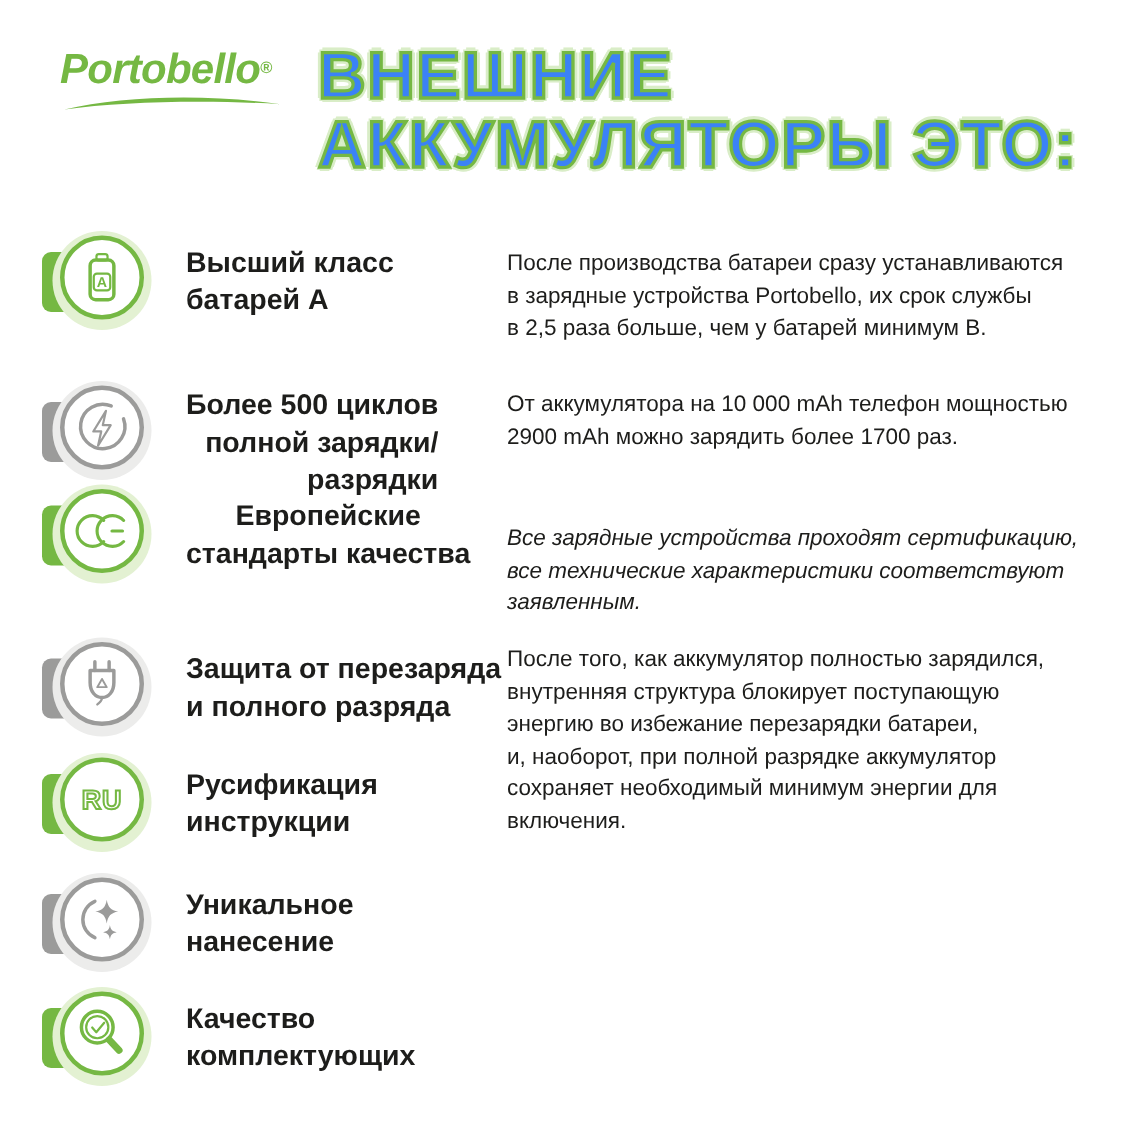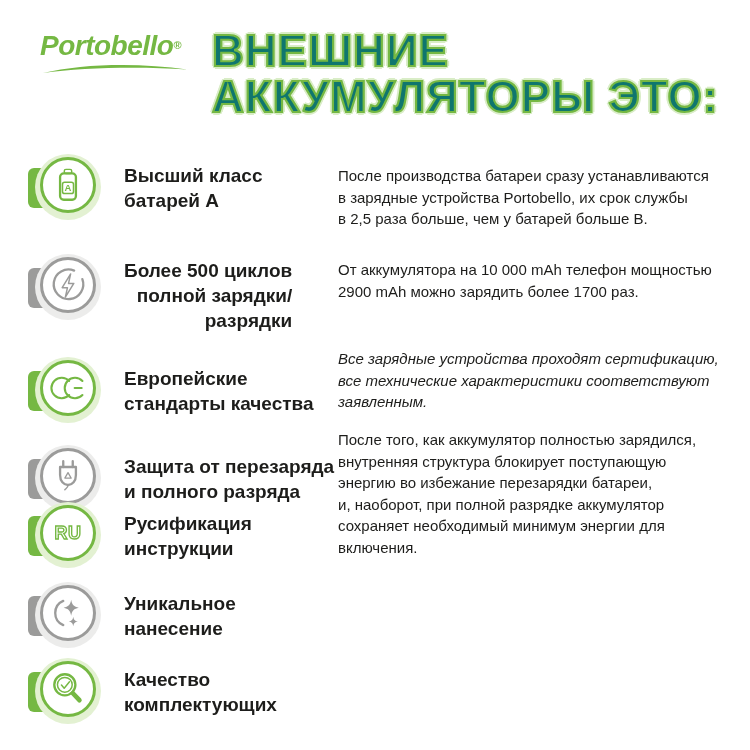--- a/index.html
+++ b/index.html
@@ -12,32 +12,32 @@
   .logo-text { font-family: "Liberation Sans", sans-serif; font-style: italic; font-weight: bold;
                font-size: 28px; letter-spacing: -0.5px; color: var(--green); }
   .logo sup { font-size: 11px; font-weight: bold; color: var(--green); vertical-align: super; }
   .swoosh { display: block; margin-top: 1px; width: 150px; height: 12px; }
 
   
   .title {
     position: absolute; left: 212px; top: 28px; width: 538px;
     font-size: 44px; line-height: 46px; font-weight: bold; letter-spacing: 1px;
     text-transform: uppercase; white-space: pre-line;
-    color: #0f766e;
+    color: #3b82f6;
     -webkit-text-stroke: 2.2px var(--green);
     text-shadow:
       3px 0 var(--title-glow), -3px 0 var(--title-glow),
       0 3px var(--title-glow), 0 -3px var(--title-glow),
       2px 2px var(--title-glow), -2px 2px var(--title-glow),
       2px -2px var(--title-glow), -2px -2px var(--title-glow);
   }
 
   
   .feature { position: absolute; left: 32px; display: flex; align-items: center; }
-  .f1 { top: 153px; } .f2 { top: 250px; } .f3 { top: 356px; } .f4 { top: 444px; }
+  .f1 { top: 153px; } .f2 { top: 250px; } .f3 { top: 322px; text-align: center; } .f4 { top: 424px; }
   .f5 { top: 501px; } .f6 { top: 581px; } .f7 { top: 657px; }
   .f2 .label { position: relative; top: 8px; text-align: right; }
 
   .badge { position: relative; width: 70px; height: 70px; flex: 0 0 70px; }
   .badge .tab  { position: absolute; left: -4px; top: 15px; width: 22px; height: 40px;
                  border-radius: 6px 0 0 6px; }
   .badge .halo { position: absolute; left: 3px; top: 1px; width: 66px; height: 66px;
                  border-radius: 50%; }
   .badge .ring { position: absolute; left: 8px; top: 4px; width: 56px; height: 56px;
                  border-radius: 50%; background: #fff; border: 3px solid;
@@ -189,21 +189,21 @@
           <path class="filled" d="M23,21.5 C23.5,24.5 24.4,25.4 27.3,26 C24.4,26.6 23.5,27.5 23,30.5 C22.5,27.5 21.6,26.6 18.7,26 C21.6,25.4 22.5,24.5 23,21.5 Z"></path>
         </svg>
       </span>
     </div>
     <div class="label">Уникальное
 нанесение</div>
   </section>
 
   <p class="para p1"><span>После производства батареи сразу устанавливаются
 в зарядные устройства Portobello, их срок службы
-</span><b>в 2,5 раза больше</b><span>, чем у батарей больше B.</span></p>
+</span><b>в 2,5 раза больше</b><span>, чем у батарей минимум B.</span></p>
 
   <p class="para p2"><span>От аккумулятора на 10 000 mAh телефон мощностью
 2900 mAh можно зарядить </span><b>более 1700 раз.</b><span></span></p>
 
   <p class="para p3"><span>Все зарядные устройства проходят сертификацию,
 все технические характеристики соответствуют
 заявленным.</span><b></b><span></span></p>
 
   <p class="para p4"><span>После того, как аккумулятор полностью зарядился,
 внутренняя структура блокирует поступающую

